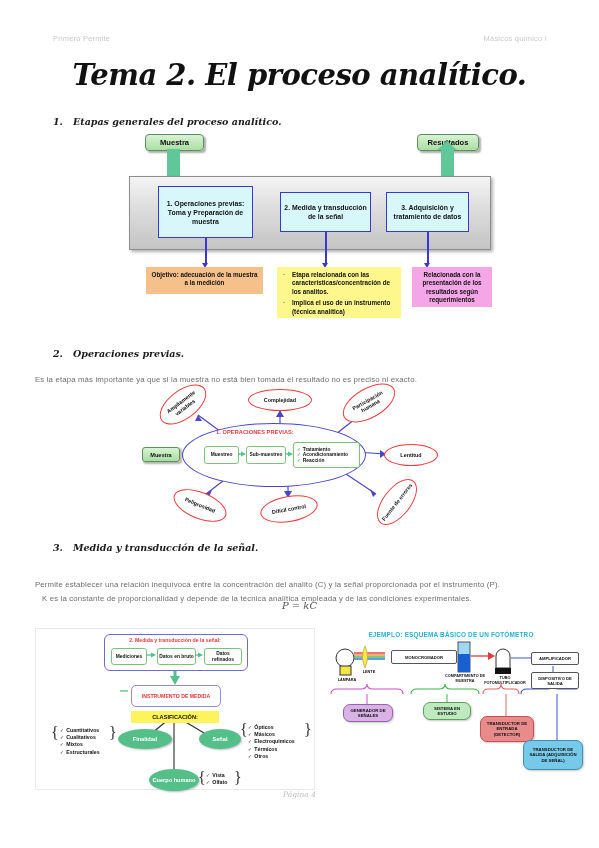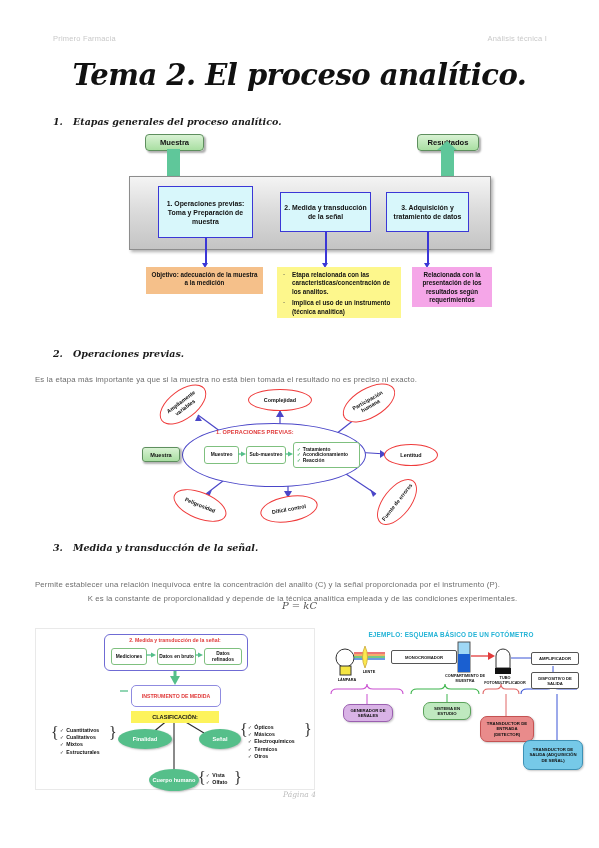--- a/index.html
+++ b/index.html
@@ -148,22 +148,22 @@
   
   .footer{position:absolute;top:790px;left:0;width:599px;text-align:center;
     font-family:"DejaVu Serif",serif;font-style:italic;font-size:7.5px;color:#bdbdbd;}
 </style>
 </head>
 <body>
 
 <div class="page">
 
   <div class="runhead">
-    <span class="lt">Primero Farmacia</span>
-    <span class="rt">Análisis técnica I</span>
+    <span class="lt">Primero Permite</span>
+    <span class="rt">Másicos químico I</span>
   </div>
 
   <div class="doctitle">Tema 2. El proceso analítico.</div>
 
   <div class="h2" style="left:53px;top:116px;">
     <span class="num">1.</span><span>Etapas generales del proceso analítico.</span>
   </div>
 
   <div class="d1">
 
@@ -258,21 +258,21 @@
     <div class="ov" style="left:244px;top:56px;width:52px;height:20px;">Lentitud</div>
     <div class="ov" style="left:230px;top:100px;width:52px;height:26px;transform:rotate(-52deg);">Fuente de errores</div>
     <div class="ov" style="left:120px;top:108px;width:56px;height:24px;transform:rotate(-10deg);">Difícil control</div>
     <div class="ov" style="left:32px;top:104px;width:54px;height:25px;transform:rotate(22deg);">Peligrosidad</div>
   </div>
 
   <div class="h2" style="left:53px;top:542px;">
     <span class="num">3.</span><span>Medida y transducción de la señal.</span>
   </div>
   <div class="para" style="left:35px;top:571px;width:535px;">Permite establecer una relación inequívoca entre la concentración del analito (C) y la señal proporcionada por el instrumento (P).</div>
-  <div class="para" style="left:35px;top:585px;width:535px;text-align:center;">K es la constante de proporcionalidad y depende de la técnica analítica empleada y de las condiciones experimentales.</div>
+  <div class="para" style="left:42px;top:585px;width:535px;">K es la constante de proporcionalidad y depende de la técnica analítica empleada y de las condiciones experimentales.</div>
   <div class="formula" style="top:600px;">P = kC</div>
 
   <div class="d3">
     <svg width="278" height="160">
       <g stroke="#2a2a2a" stroke-width="1.1" fill="none">
         <line x1="138" y1="86" x2="116" y2="104"></line>
         <line x1="138" y1="86" x2="138" y2="152"></line>
         <line x1="138" y1="86" x2="168" y2="104"></line>
       </g>
       <g stroke="#55bf8a" stroke-width="3" fill="none">

